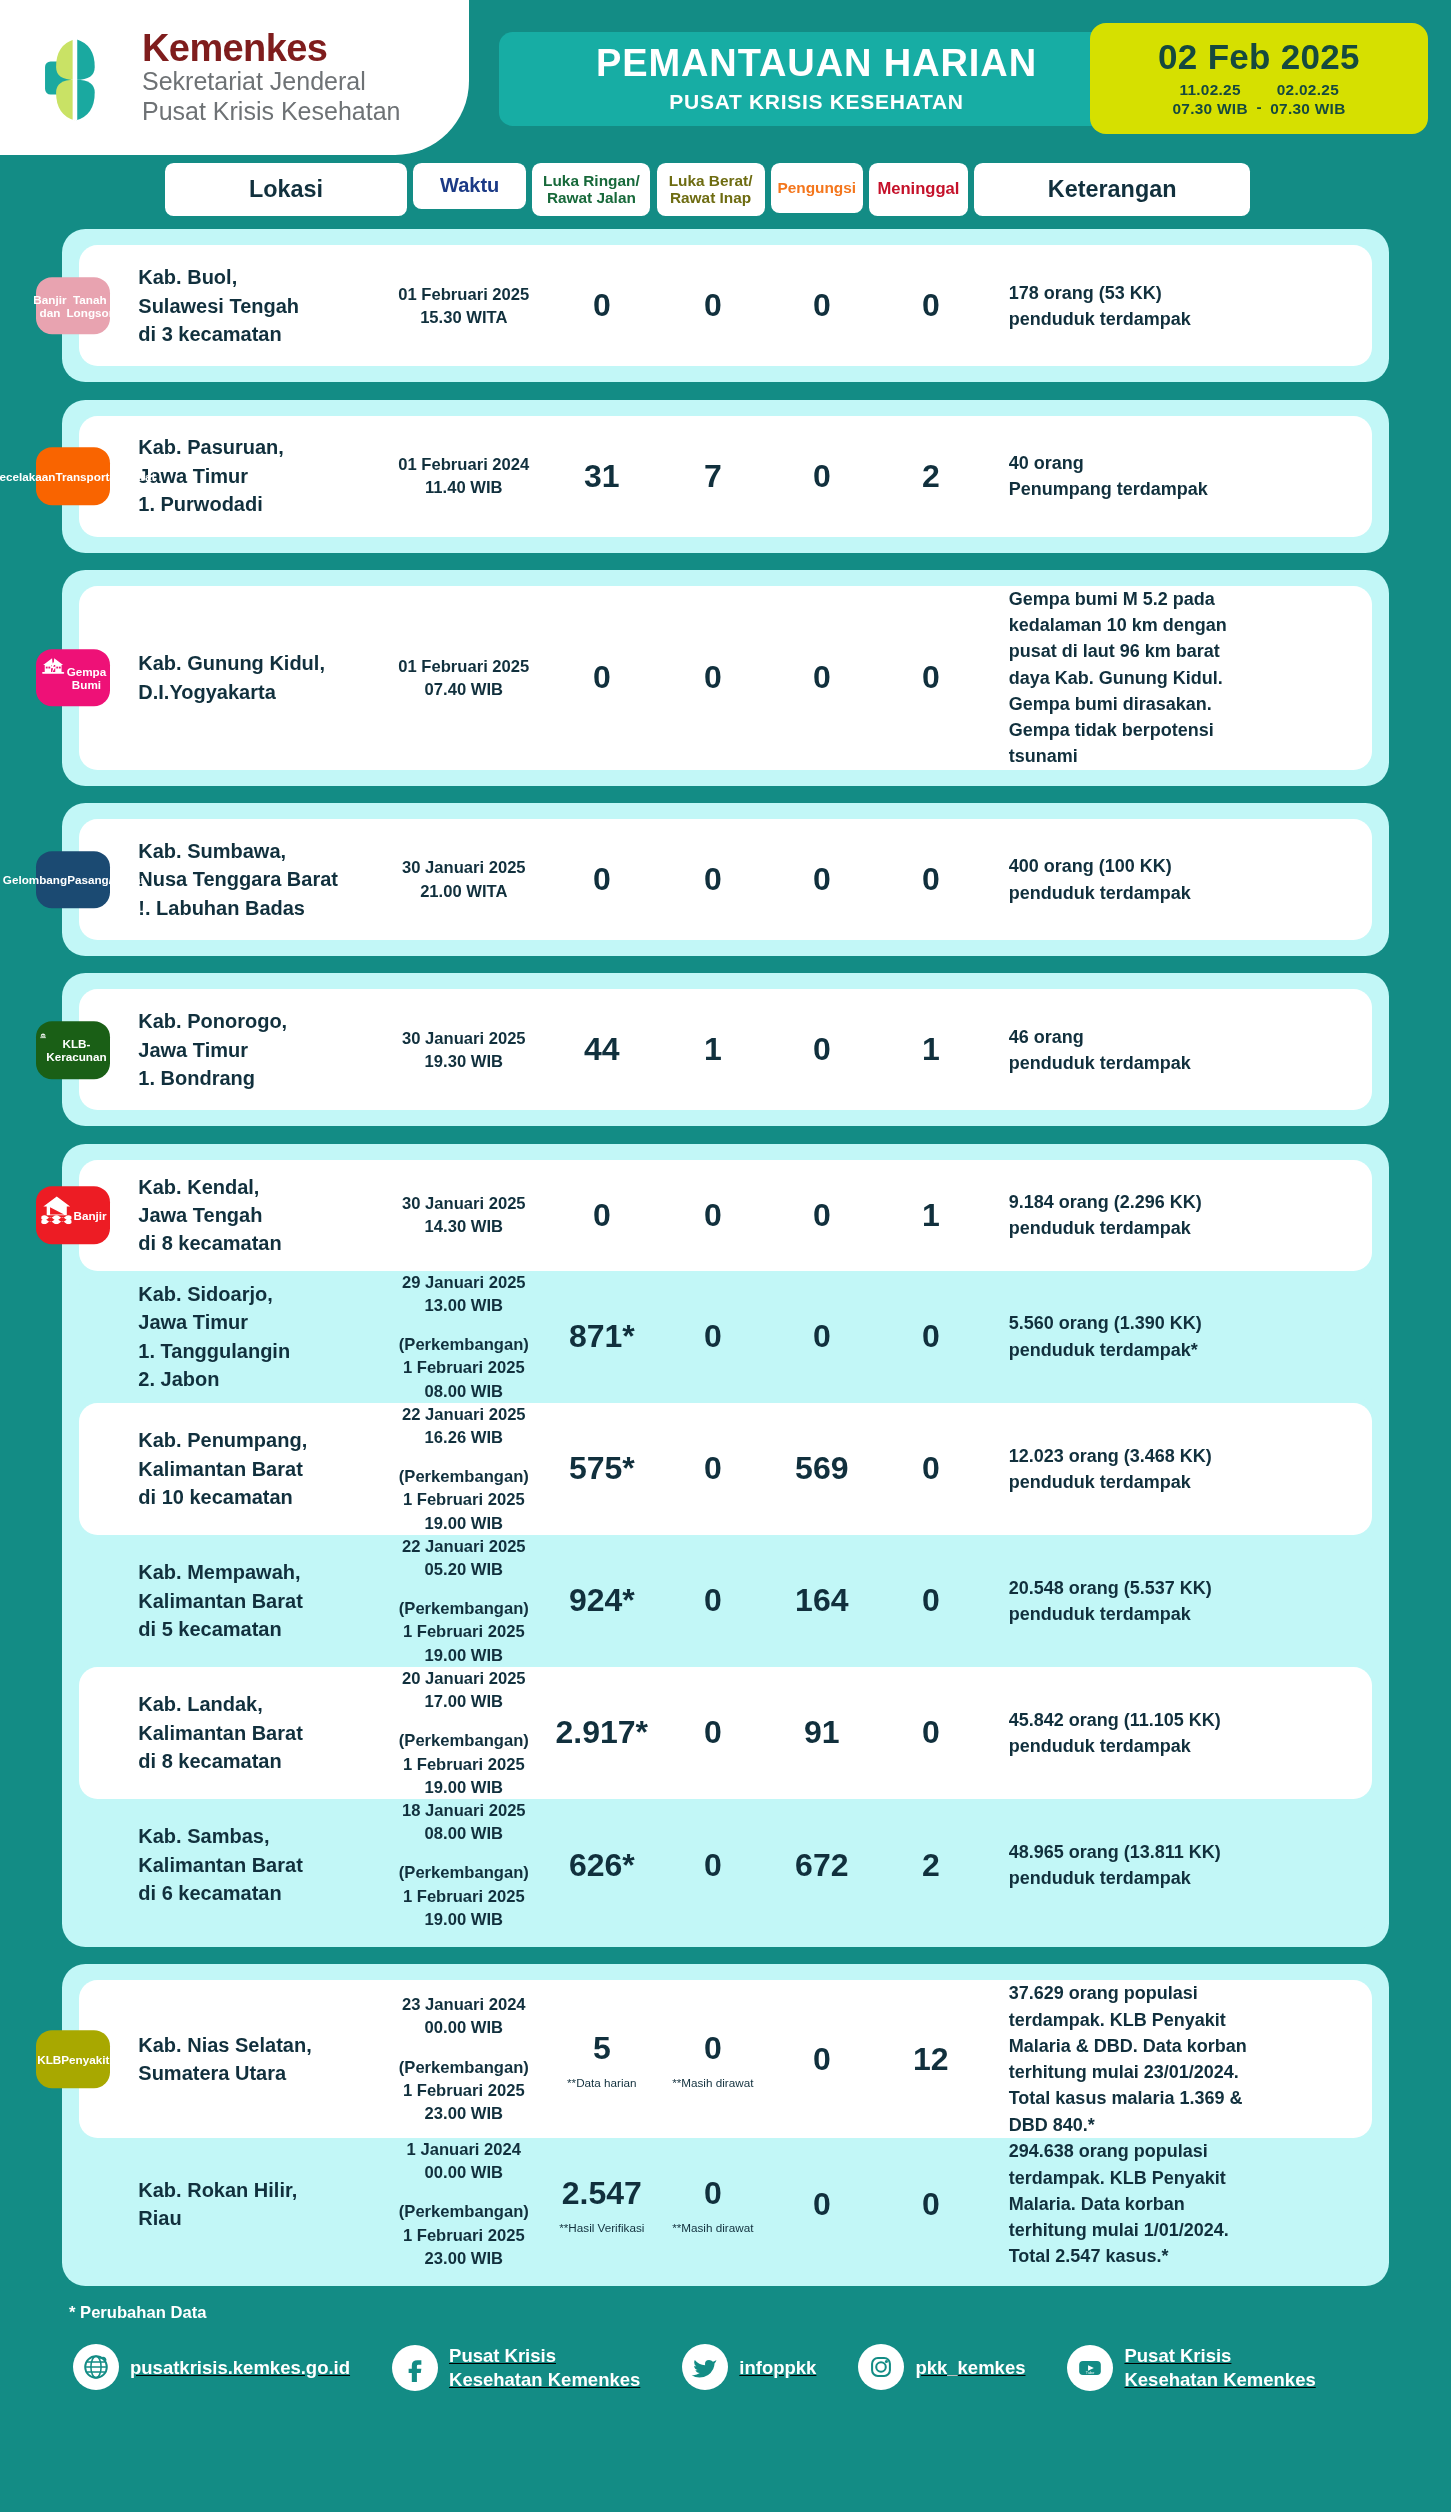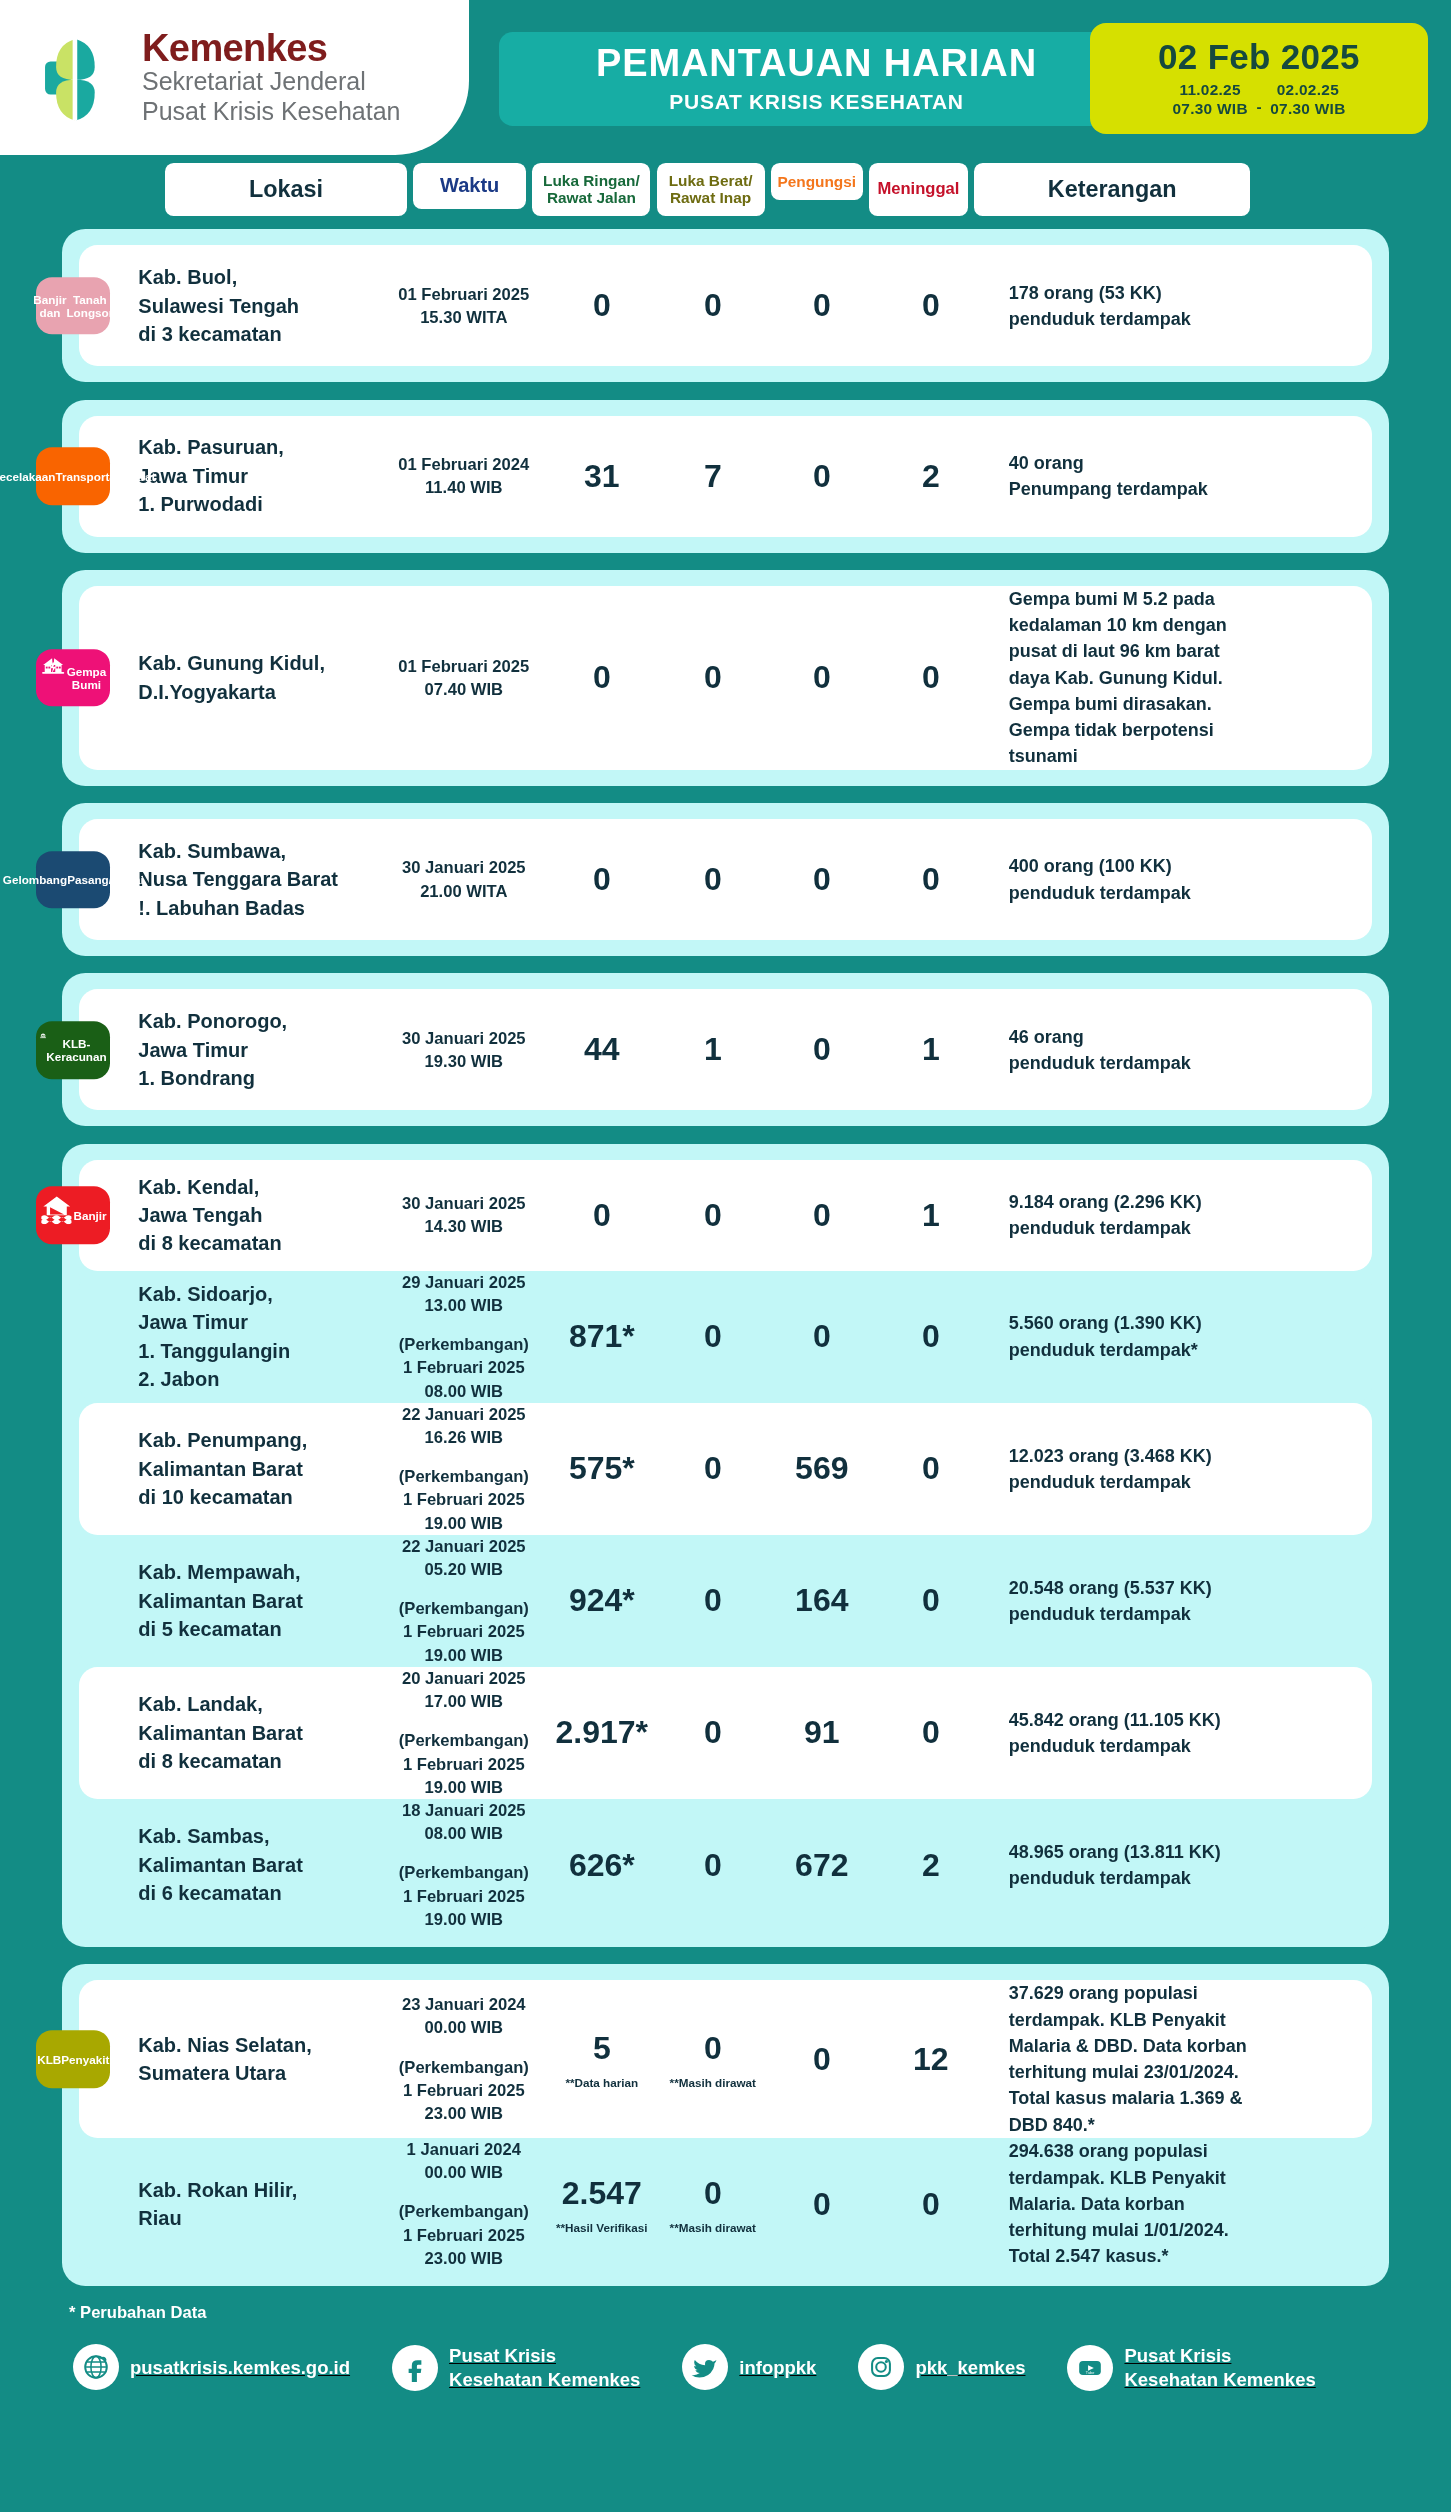--- a/index.html
+++ b/index.html
@@ -51,21 +51,21 @@
   .colhead { display: flex; align-items: stretch; padding: 3.7px 0 13.6px 165px; gap: 6.2px; }
   .ch {
     background: #fff; border-radius: 8.6px; display: flex; align-items: center;
     justify-content: center; text-align: center; font-weight: bold; line-height: 1.12;
     padding: 5px 3.7px;
   }
   .ch-lokasi     { width: 242px; height: 53px; font-size: 23.4px; color: #11303D; }
   .ch-waktu      { width: 113px; height: 46px; font-size: 20px; color: #1B3A86; }
   .ch-ringan     { width: 118px; height: 53px; font-size: 15.4px; color: #17693A; }
   .ch-berat      { width: 108px; height: 53px; font-size: 15.4px; color: #6E6C11; }
-  .ch-pengungsi  { width: 92px; height: 37px; font-size: 15.4px; color: #F4761C; }
+  .ch-pengungsi  { width: 92px; height: 50px; font-size: 15.4px; color: #F4761C; }
   .ch-meninggal  { width: 99px; height: 53px; font-size: 16.6px; color: #C5112A; }
   .ch-keterangan { width: 276px; height: 53px; font-size: 23.4px; color: #11303D; }
 
   
   .group {
     background: #C2F7F7; border-radius: 23.4px; margin: 0 62px 17.3px 62px;
     padding: 16px 0; overflow: visible; position: relative;
   }
   .row {
     background: #ffffff; border-radius: 18.5px; position: relative;
@@ -93,21 +93,21 @@
   }
   .c-waktu .gap { display: block; height: 16px; }
   .c-num {
     width: 113px; text-align: center; font-size: 32px; font-weight: bold;
     color: #11303D; position: relative;
   }
   .c-num.w2 { width: 109px; }
   .c-num.w3 { width: 109px; }
   .c-num.w4 { width: 109px; }
   .c-num .fn {
-    display: block; font-size: 11.7px; font-weight: bold; color: #11303D;
+    display: block; font-size: 11.7px; font-weight: normal; color: #11303D;
     margin-top: 9px; white-space: nowrap;
   }
   .c-ket {
     flex: 1; padding-left: 23.4px; padding-right: 21px; font-size: 18px;
     font-weight: bold; color: #11303D; line-height: 1.46;
   }
 
   
   .foot-note {
     color: #ffffff; font-size: 16.6px; font-weight: bold;

